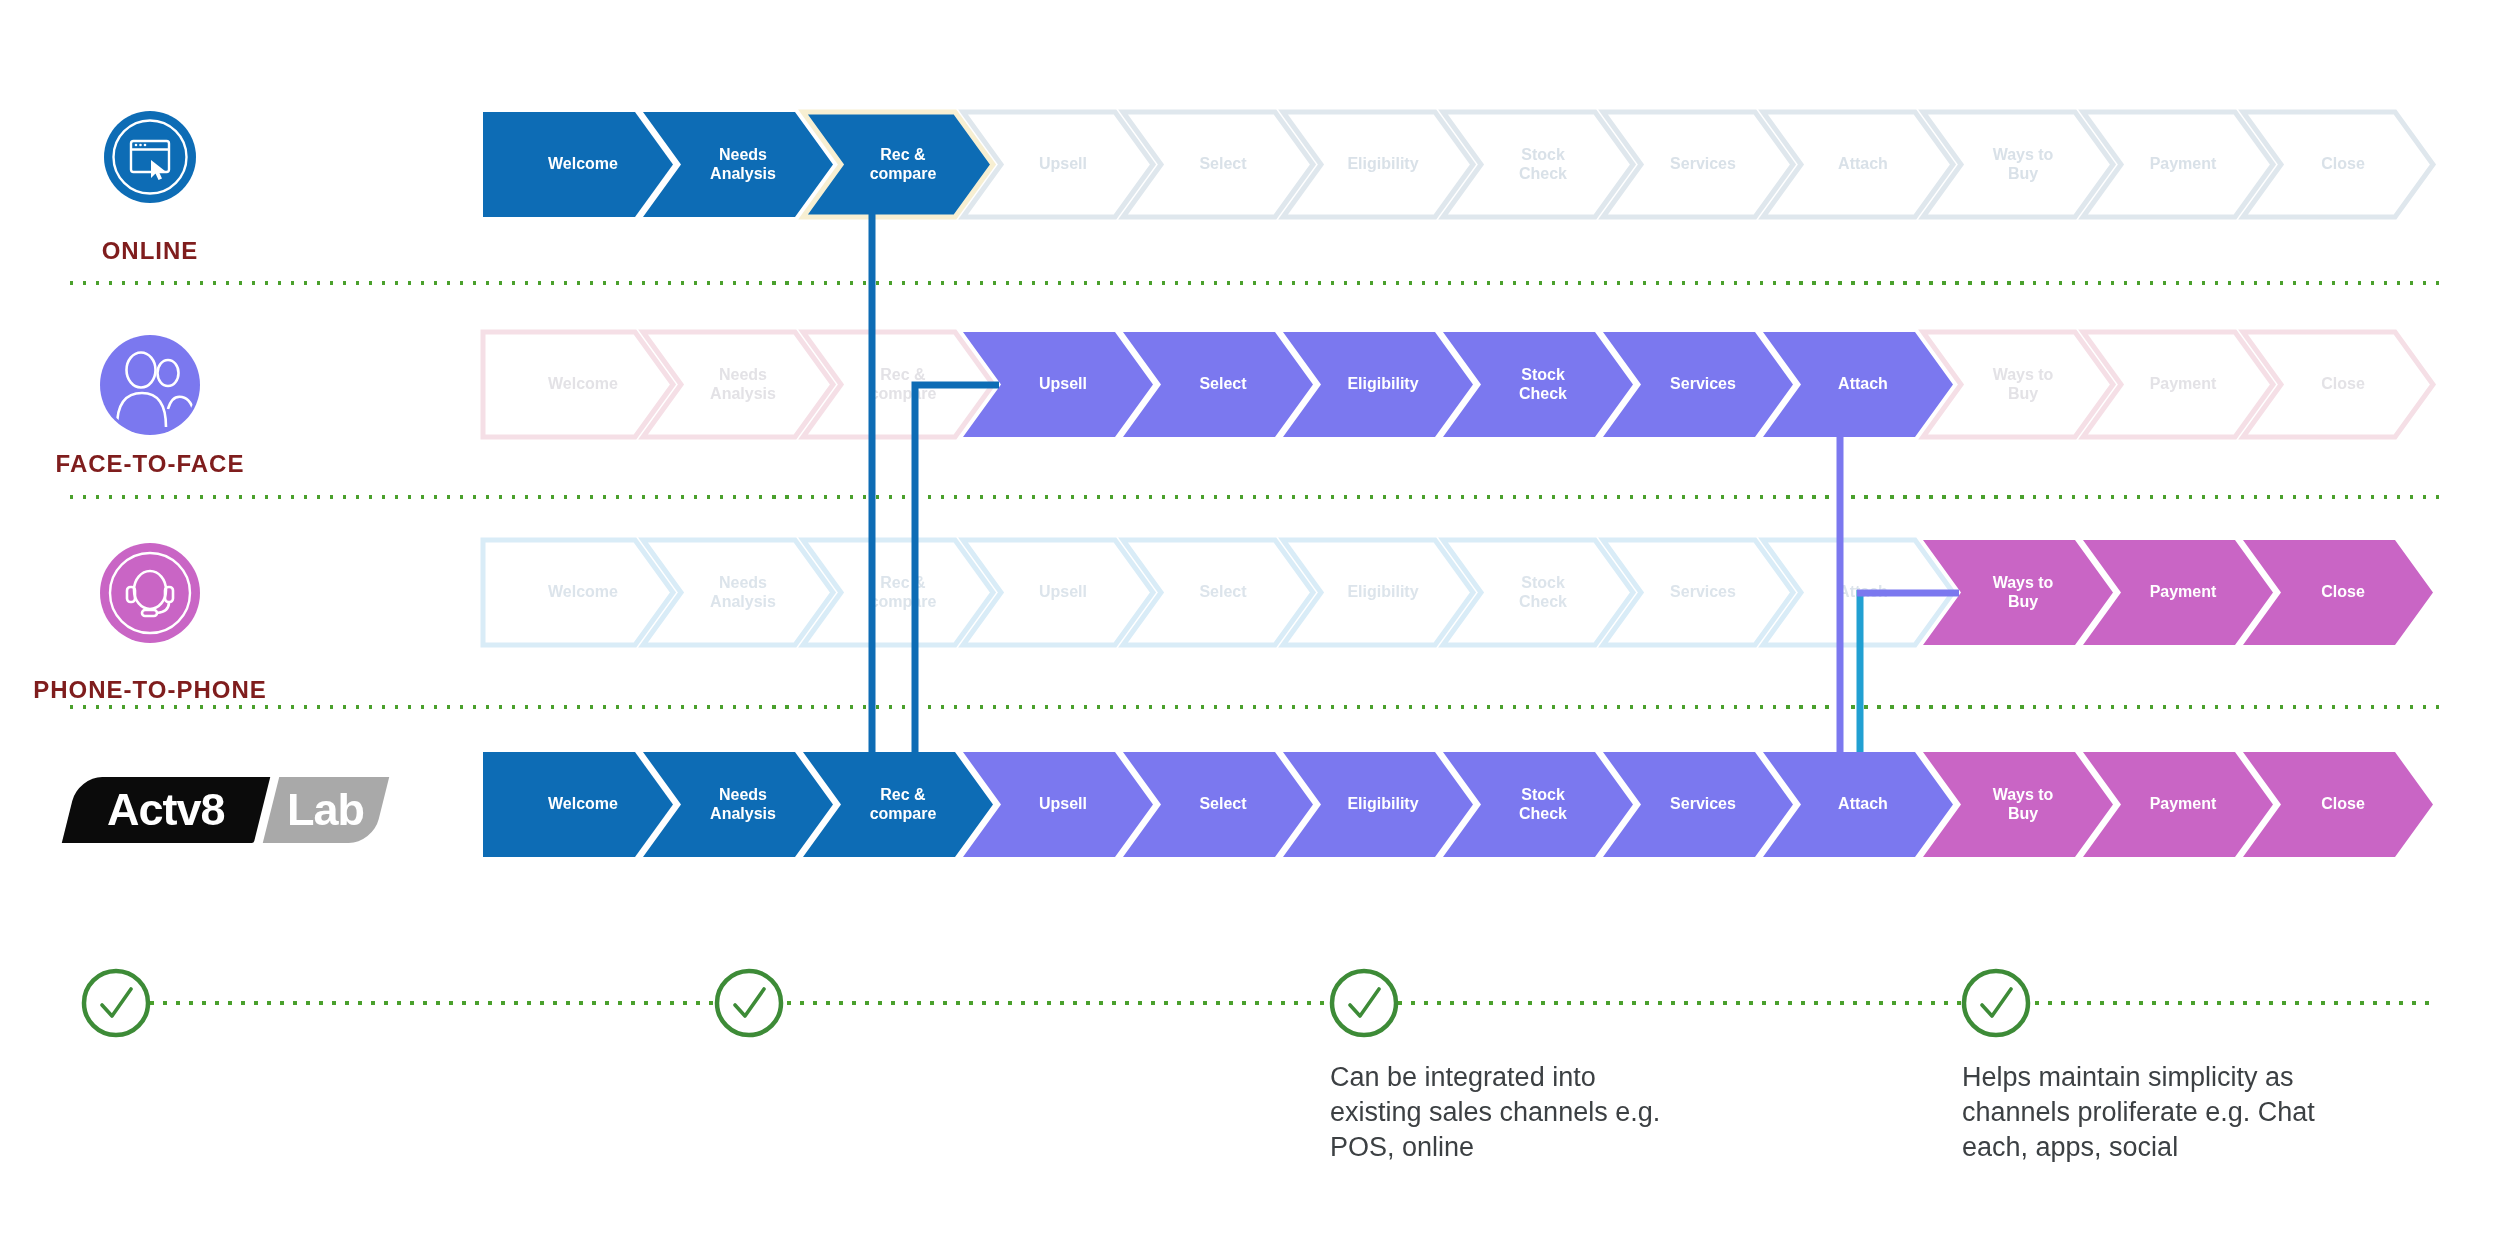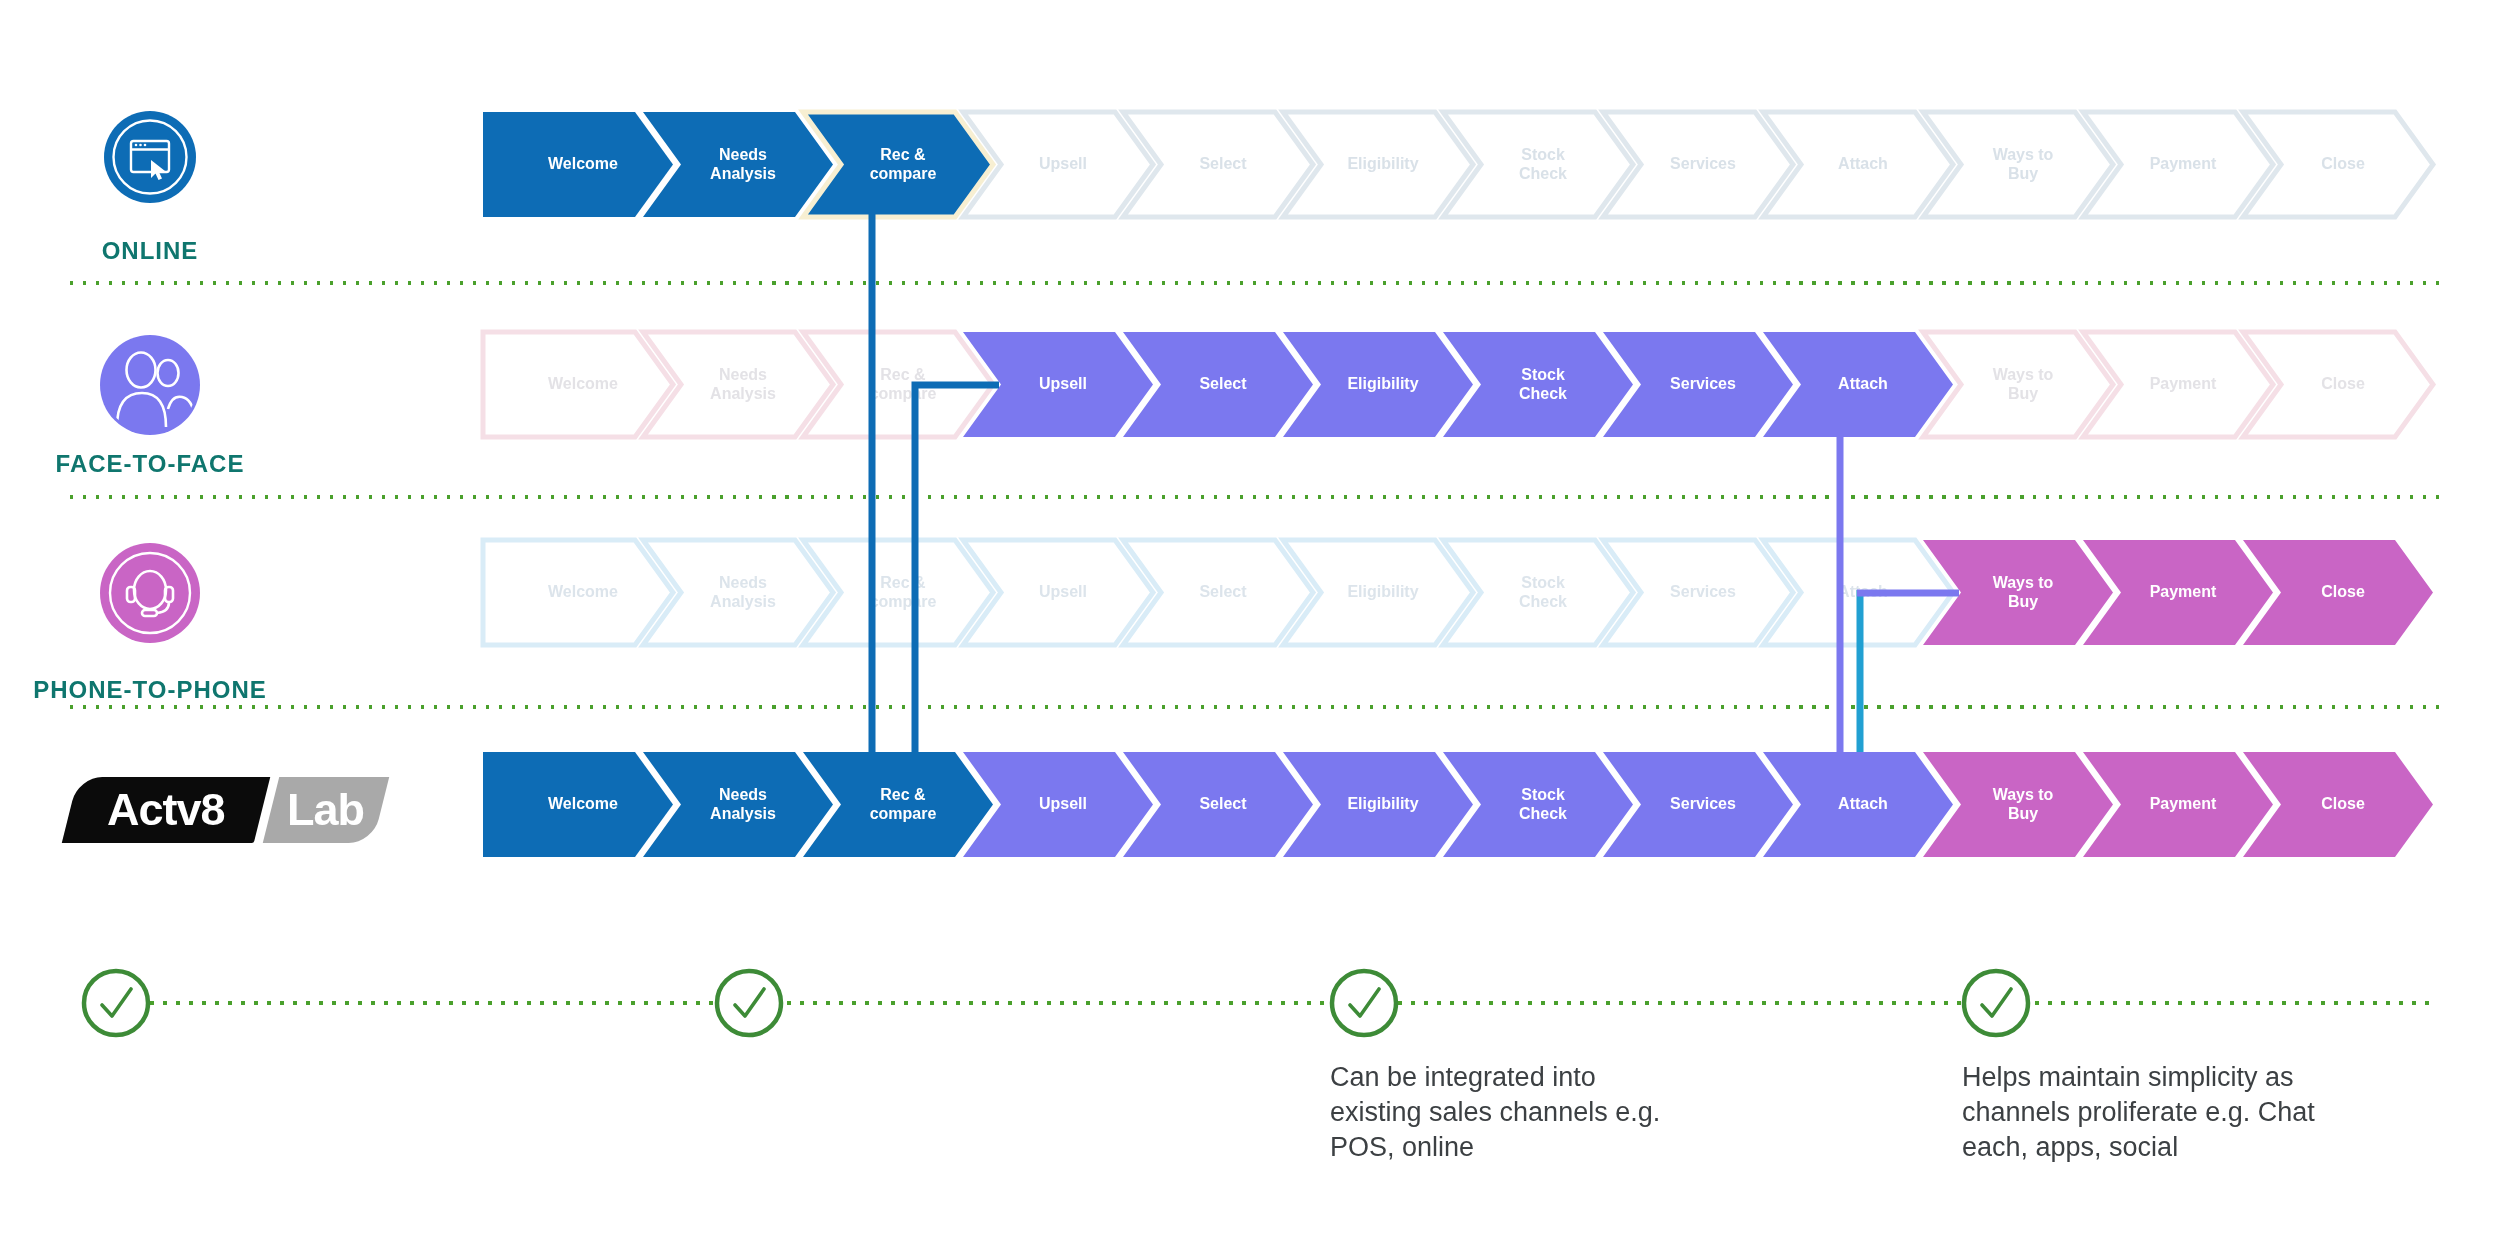--- a/index.html
+++ b/index.html
@@ -3,21 +3,21 @@
 <meta charset="utf-8">
 <style>
   html,body{margin:0;padding:0;background:#ffffff;}
   #canvas{
     position:relative;width:2500px;height:1242px;background:#ffffff;overflow:hidden;
     font-family:"Liberation Sans", sans-serif;
   }
   .row-icon{position:absolute;}
   .row-label{
     position:absolute;left:0;width:300px;text-align:center;
-    font-weight:bold;font-size:24px;letter-spacing:1px;color:#0f766e;
+    font-weight:bold;font-size:24px;letter-spacing:1px;color:#7f1d1d;
   }
   .separator{
     position:absolute;left:70px;width:2370px;height:4px;
     background:repeating-linear-gradient(90deg,var(--green) 0 3.5px,transparent 3.5px 13px);
   }
   .stage-label{
     position:absolute;width:144px;height:105px;
     display:flex;align-items:center;justify-content:center;text-align:center;
     font-weight:bold;font-size:16px;line-height:1.15;white-space:pre-line;
     pointer-events:none;

